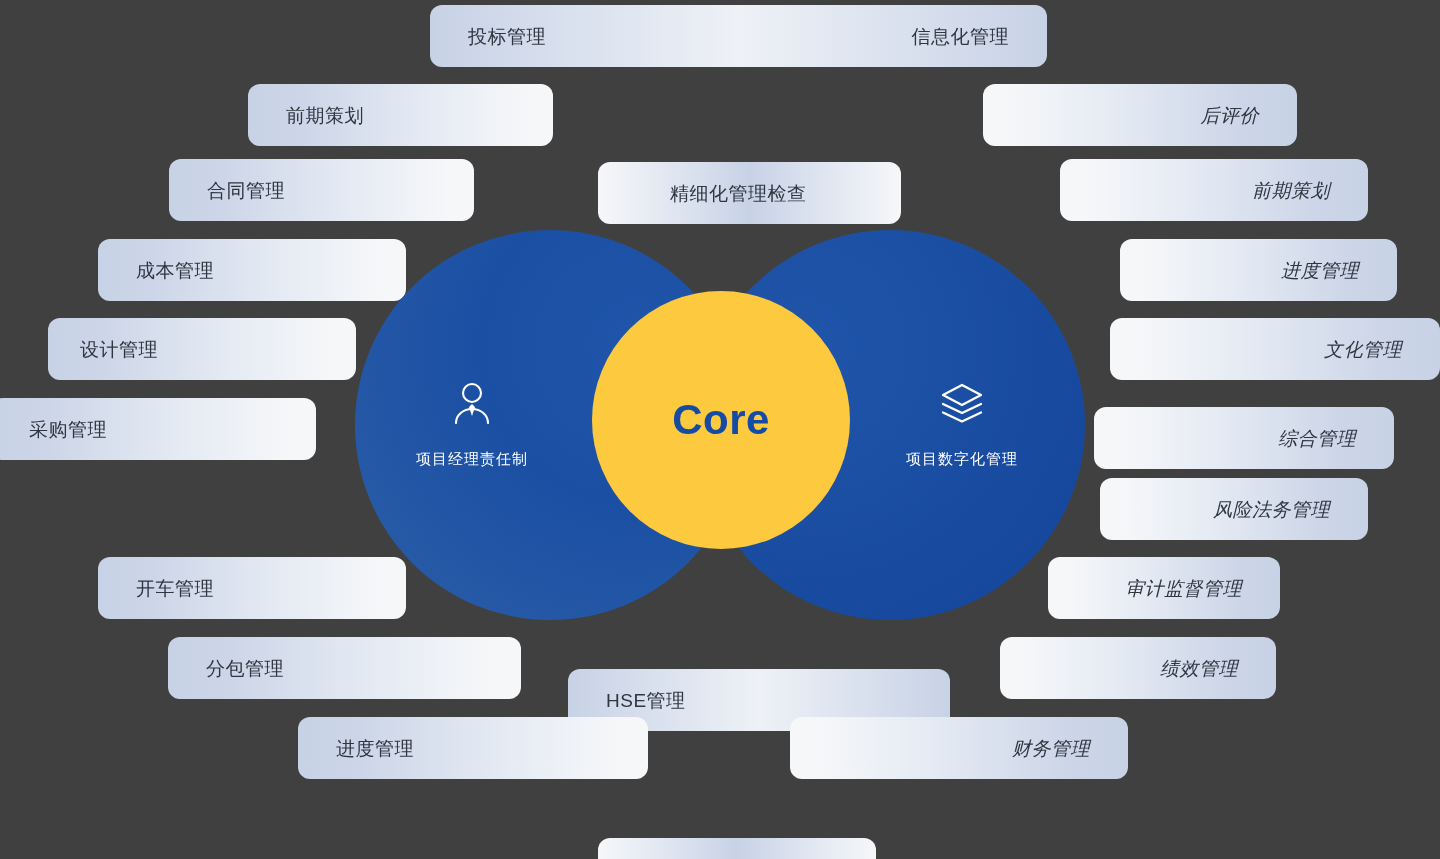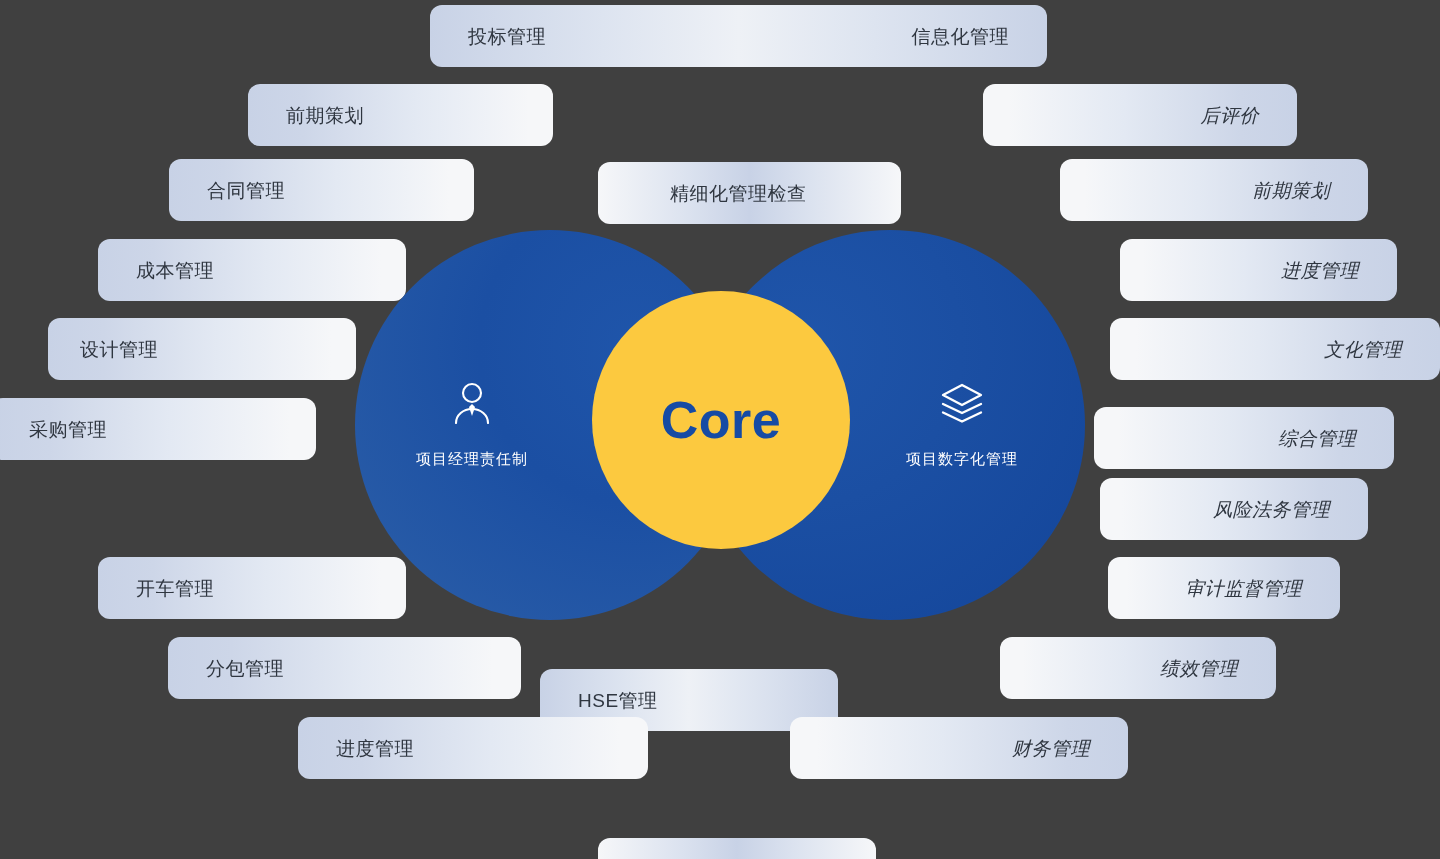--- a/index.html
+++ b/index.html
@@ -74,21 +74,21 @@
     width: 258px;
     height: 258px;
     border-radius: 50%;
     background: #fcc93f;
     display: flex;
     align-items: center;
     justify-content: center;
     z-index: 5;
   }
   #core-circle .core-text {
-    font-size: 52px;
+    font-size: 42px;
     font-weight: bold;
     color: #164ba4;
     letter-spacing: .5px;
   }
 </style>
 </head>
 <body>
 
 <div id="stage">
 
@@ -135,32 +135,32 @@
     <span class="lbl">综合管理</span>
   </div>
 
   <div class="pill g-r pad-r" id="p-fengxian" style="left:1100px; top:478px; width:268px;">
     <span class="lbl">风险法务管理</span>
   </div>
 
   <div class="pill g-l pad-l" id="p-kaiche" style="left:98px; top:557px; width:308px;">
     <span class="lbl">开车管理</span>
   </div>
-  <div class="pill g-r pad-r" id="p-shenji" style="left:1108px; top:557px; width:232px;">
+  <div class="pill g-r pad-r" id="p-shenji" style="left:1048px; top:557px; width:232px;">
     <span class="lbl">审计监督管理</span>
   </div>
 
   <div class="pill g-l pad-l" id="p-fenbao" style="left:168px; top:637px; width:353px;">
     <span class="lbl">分包管理</span>
   </div>
   <div class="pill g-r pad-r" id="p-jixiao" style="left:1000px; top:637px; width:276px;">
     <span class="lbl">绩效管理</span>
   </div>
 
-  <div class="pill g-lr pad-both" id="p-hse" style="left:540px; top:669px; width:298px;">
+  <div class="pill g-lr pad-both" id="p-hse" style="left:568px; top:669px; width:382px;">
     <span class="lbl">HSE管理</span>
   </div>
   <div class="pill g-r pad-r" id="p-caiwu" style="left:790px; top:717px; width:338px;">
     <span class="lbl">财务管理</span>
   </div>
 
   <div class="pill g-l pad-l" id="p-jindu" style="left:298px; top:717px; width:350px;">
     <span class="lbl">进度管理</span>
   </div>
 

